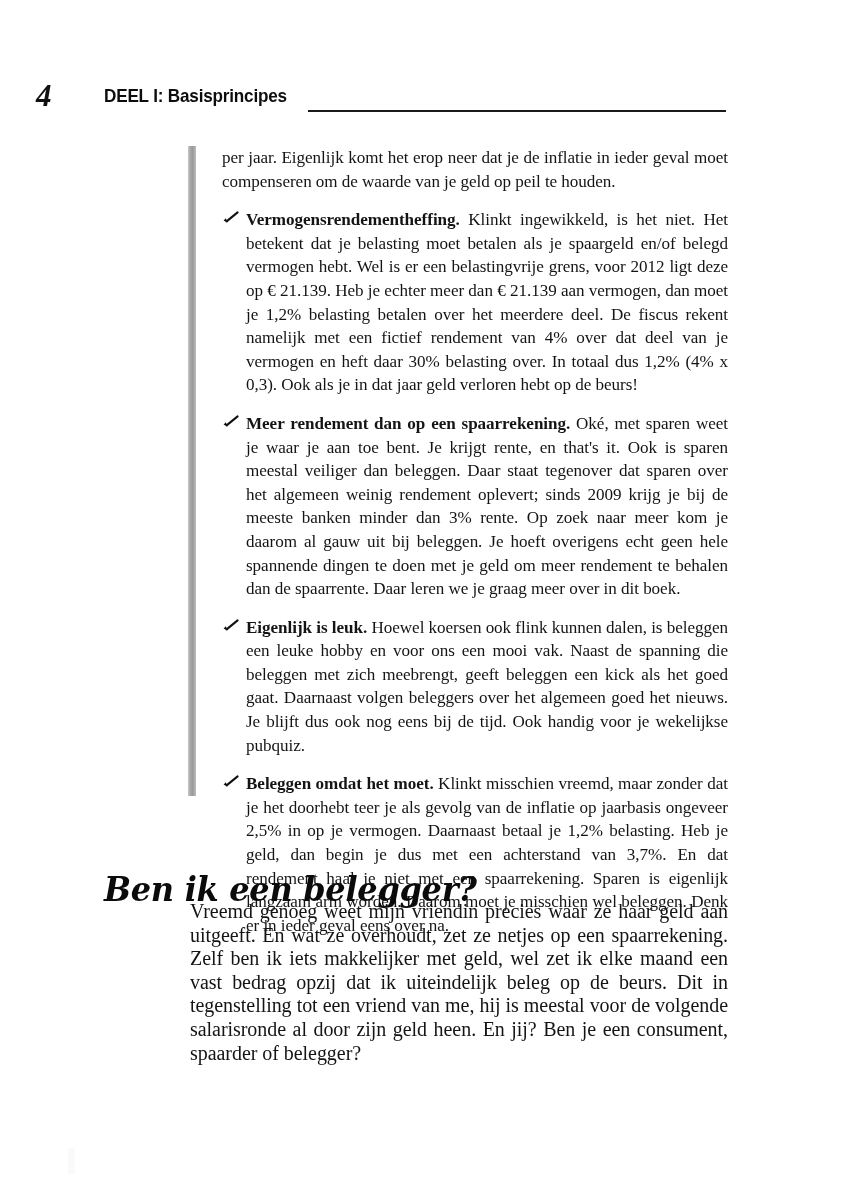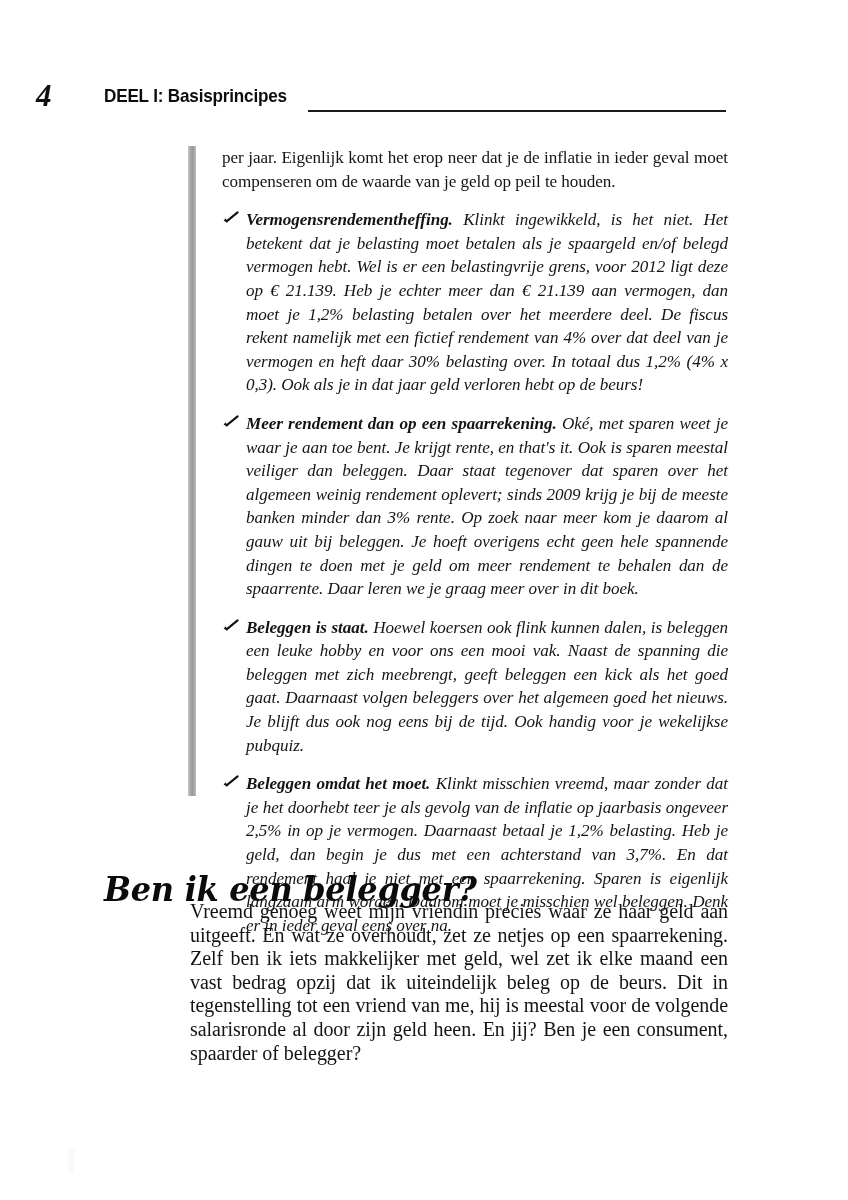--- a/index.html
+++ b/index.html
@@ -103,21 +103,20 @@
     padding: 0;
   }
   .bullet-item {
     position: relative;
     padding-left: 24px;
     margin-bottom: 15px;
     font-size: 17.1px;
     line-height: 23.6px;
     text-align: justify;
     letter-spacing: -0.05px;
-    font-style: italic;
   }
   .bullet-item:last-child { margin-bottom: 16px; }
 
   .bullet-mark {
     position: absolute;
     left: 0;
     top: 1px;
     width: 18px;
     height: 18px;
     line-height: 18px;
@@ -209,21 +208,21 @@
           <span class="lead-in">Meer rendement dan op een spaarrekening.</span><span> Oké, met sparen weet je waar je aan toe bent. Je krijgt rente, en that's it. Ook is sparen meestal veiliger dan beleggen. Daar staat tegenover dat sparen over het algemeen weinig rendement oplevert; sinds 2009 krijg je bij de meeste banken minder dan 3% rente. Op zoek naar meer kom je daarom al gauw uit bij beleggen. Je hoeft overigens echt geen hele spannende dingen te doen met je geld om meer rendement te behalen dan de spaarrente. Daar leren we je graag meer over in dit boek.</span>
         </li>
 
         <li class="bullet-item">
           <span class="bullet-mark">
             <svg width="18" height="18" viewBox="0 0 18 18" aria-hidden="true">
               <path d="M1.6 11.4 L5.4 13.6 L3.9 9.2 Z" fill="#111"></path>
               <path d="M4.6 12.4 L15.6 3.4" stroke="#111" stroke-width="2.1" stroke-linecap="round" fill="none"></path>
             </svg>
           </span>
-          <span class="lead-in">Beleggen is staat.</span><span> Hoewel koersen ook flink kunnen dalen, is beleggen een leuke hobby en voor ons een mooi vak. Naast de spanning die beleggen met zich meebrengt, geeft beleggen een kick als het goed gaat. Daarnaast volgen beleggers over het algemeen goed het nieuws. Je blijft dus ook nog eens bij de tijd. Ook handig voor je wekelijkse pubquiz.</span>
+          <span class="lead-in">Eigenlijk is leuk.</span><span> Hoewel koersen ook flink kunnen dalen, is beleggen een leuke hobby en voor ons een mooi vak. Naast de spanning die beleggen met zich meebrengt, geeft beleggen een kick als het goed gaat. Daarnaast volgen beleggers over het algemeen goed het nieuws. Je blijft dus ook nog eens bij de tijd. Ook handig voor je wekelijkse pubquiz.</span>
         </li>
 
         <li class="bullet-item">
           <span class="bullet-mark">
             <svg width="18" height="18" viewBox="0 0 18 18" aria-hidden="true">
               <path d="M1.6 11.4 L5.4 13.6 L3.9 9.2 Z" fill="#111"></path>
               <path d="M4.6 12.4 L15.6 3.4" stroke="#111" stroke-width="2.1" stroke-linecap="round" fill="none"></path>
             </svg>
           </span>
           <span class="lead-in">Beleggen omdat het moet.</span><span> Klinkt misschien vreemd, maar zonder dat je het doorhebt teer je als gevolg van de inflatie op jaarbasis ongeveer 2,5% in op je vermogen. Daarnaast betaal je 1,2% belasting. Heb je geld, dan begin je dus met een achterstand van 3,7%. En dat rendement haal je niet met een spaarrekening. Sparen is eigenlijk langzaam arm worden. Daarom moet je misschien wel beleggen. Denk er in ieder geval eens over na.</span>

